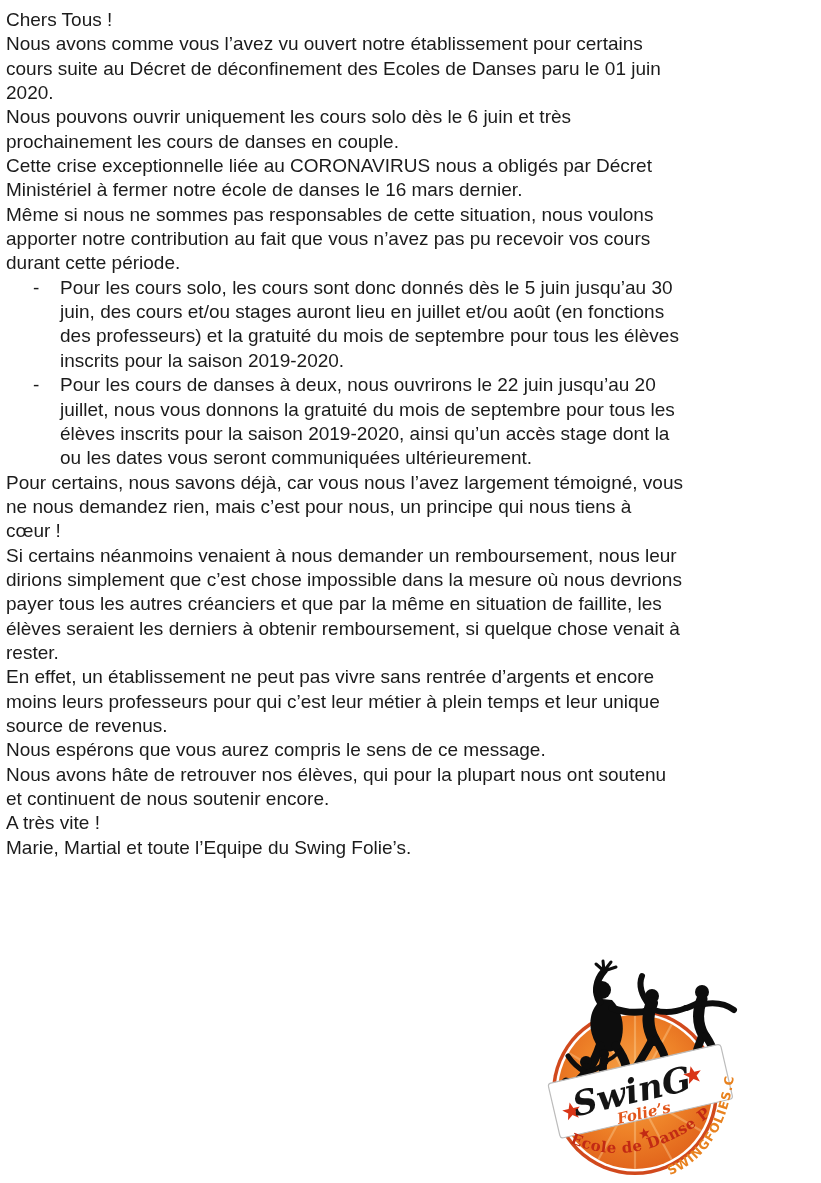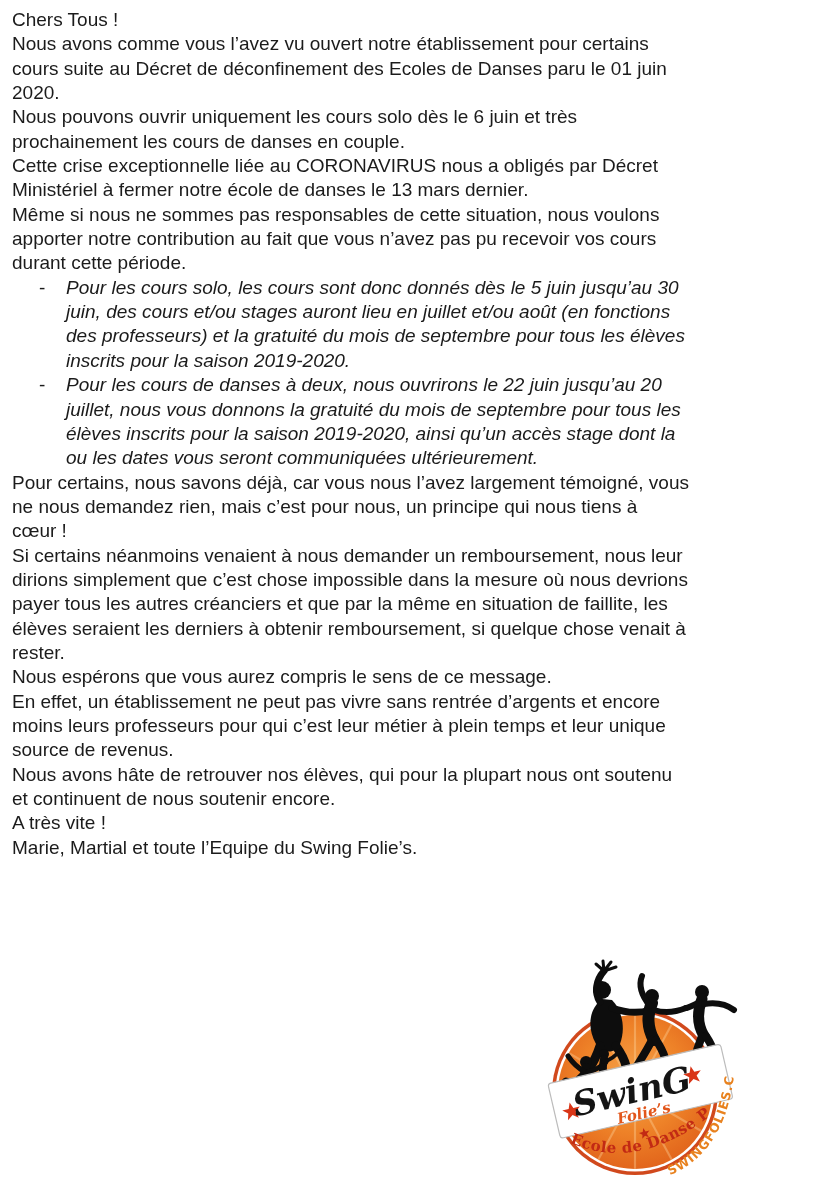--- a/index.html
+++ b/index.html
@@ -5,33 +5,33 @@
   html, body { margin:0; padding:0; }
   body {
     width:821px; height:1183px;
     background:#ffffff;
     overflow:hidden;
     position:relative;
     font-family:"Liberation Sans", sans-serif;
   }
   .letter {
     position:absolute;
-    left:12px; top:8px;
+    left:6px; top:8px;
     width:780px;
     font-size:19px;
     line-height:24.35px;
     color:#1b1b1b;
   }
   .block {
     margin:0;
     white-space:pre-line;
   }
   .li-row { display:flex; margin-left:27px; }
   .li-dash { flex:0 0 27px; width:27px; }
-  .li-text { flex:1; white-space:pre-line;font-style:italic; }
+  .li-text { flex:1; white-space:pre-line; }
 
   .logo-wrap {
     position:absolute;
     left:540px; top:950px;
     width:230px; height:233px;
   }
   .brand-text {
     font-family:"DejaVu Serif", serif;
     font-style:italic;
     font-weight:bold;
@@ -49,21 +49,21 @@
 <body>
 
 <main class="letter">
   <p class="block">Chers Tous !</p>
   <p class="block">Nous avons comme vous l’avez vu ouvert notre établissement pour certains
 cours suite au Décret de déconfinement des Ecoles de Danses paru le 01 juin
 2020.</p>
   <p class="block">Nous pouvons ouvrir uniquement les cours solo dès le 6 juin et très
 prochainement les cours de danses en couple.</p>
   <p class="block">Cette crise exceptionnelle liée au CORONAVIRUS nous a obligés par Décret
-Ministériel à fermer notre école de danses le 13 mars dernier.</p>
+Ministériel à fermer notre école de danses le 16 mars dernier.</p>
   <p class="block">Même si nous ne sommes pas responsables de cette situation, nous voulons
 apporter notre contribution au fait que vous n’avez pas pu recevoir vos cours
 durant cette période.</p>
 
   <div class="li-row">
     <span class="li-dash">-</span>
     <span class="li-text">Pour les cours solo, les cours sont donc donnés dès le 5 juin jusqu’au 30
 juin, des cours et/ou stages auront lieu en juillet et/ou août (en fonctions
 des professeurs) et la gratuité du mois de septembre pour tous les élèves
 inscrits pour la saison 2019-2020.</span>
@@ -77,24 +77,24 @@
   </div>
 
   <p class="block">Pour certains, nous savons déjà, car vous nous l’avez largement témoigné, vous
 ne nous demandez rien, mais c’est pour nous, un principe qui nous tiens à
 cœur !</p>
   <p class="block">Si certains néanmoins venaient à nous demander un remboursement, nous leur
 dirions simplement que c’est chose impossible dans la mesure où nous devrions
 payer tous les autres créanciers et que par la même en situation de faillite, les
 élèves seraient les derniers à obtenir remboursement, si quelque chose venait à
 rester.</p>
-  <p class="block">Nous espérons que vous aurez compris le sens de ce message.</p>
   <p class="block">En effet, un établissement ne peut pas vivre sans rentrée d’argents et encore
 moins leurs professeurs pour qui c’est leur métier à plein temps et leur unique
 source de revenus.</p>
+  <p class="block">Nous espérons que vous aurez compris le sens de ce message.</p>
   <p class="block">Nous avons hâte de retrouver nos élèves, qui pour la plupart nous ont soutenu
 et continuent de nous soutenir encore.</p>
   <p class="block">A très vite !</p>
   <p class="block">Marie, Martial et toute l’Equipe du Swing Folie’s.</p>
 </main>
 
 <div class="logo-wrap">
   <svg width="230" height="233" viewBox="0 0 230 233">
     <defs>
       <radialGradient id="orangeGrad" cx="48%" cy="42%" r="62%">

